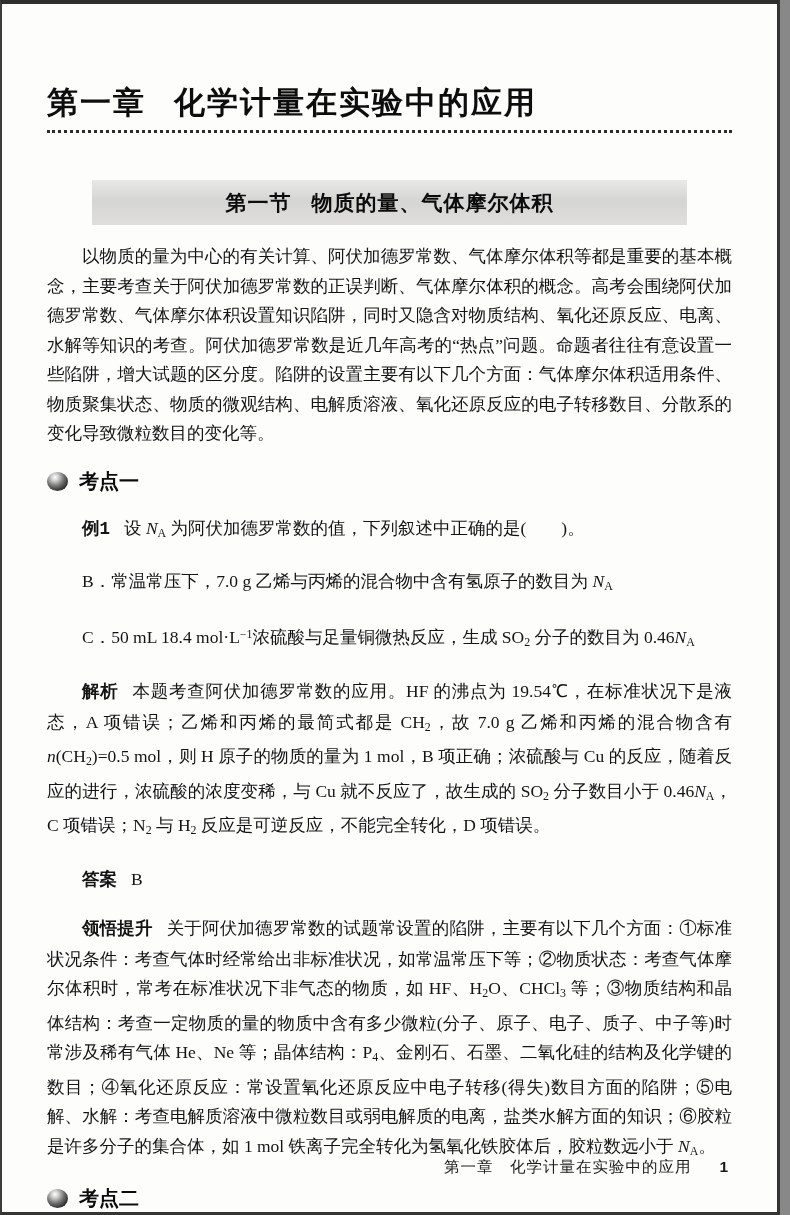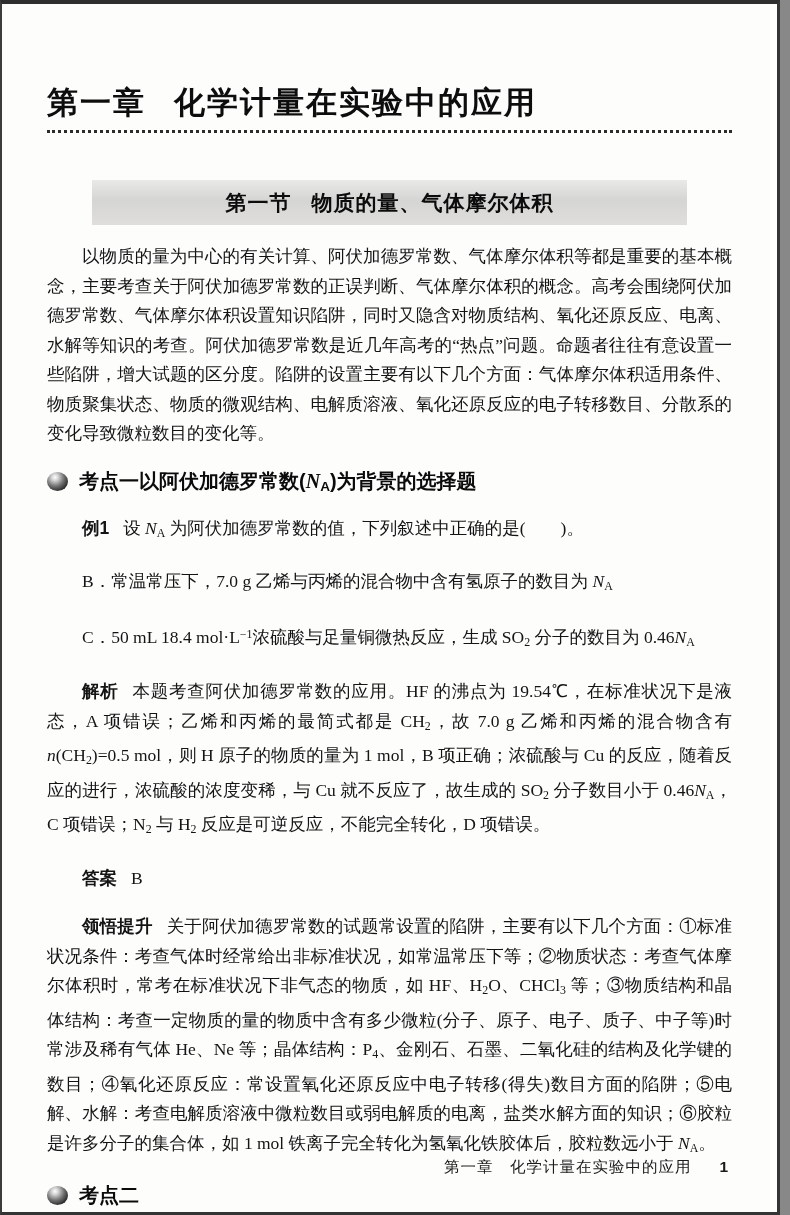--- a/index.html
+++ b/index.html
@@ -38,21 +38,21 @@
     font-family:"Liberation Sans", sans-serif;
     font-size:20px; font-weight:bold; color:#0b0b0b;
   }
   .ball {
     width:21px; height:19px; border-radius:50%; flex:none;
     background:radial-gradient(circle at 38% 28%, #ffffff 0%, #d2d2d2 18%, #707070 48%, #1b1b1b 82%);
     margin-right:11px;
   }
   .kd-label { }
   .lbl {
-    font-family:Liberation Sans, sans-serif;
+    font-family:Liberation Mono, monospace;
     font-weight:bold; margin-right:14px;
   }
   sub { font-size:68%; vertical-align:-0.25em; }
   sup { font-size:68%; vertical-align:0.45em; }
   i { font-family:"Liberation Serif", serif; }
   .footer {
     position:absolute; right:48px; bottom:34px;
     font-size:15.5px; color:#1a1a1a; letter-spacing:1px;
   }
   .footer .pn {
@@ -69,21 +69,20 @@
 
   <div class="dotted"></div>
 
   <div class="section-bar"><span>第一节</span><span class="section-gap"></span><span>物质的量、气体摩尔体积</span></div>
 
   <p class="para indent intro">以物质的量为中心的有关计算、阿伏加德罗常数、气体摩尔体积等都是重要的基本概念，主要考查关于阿伏加德罗常数的正误判断、气体摩尔体积的概念。高考会围绕阿伏加德罗常数、气体摩尔体积设置知识陷阱，同时又隐含对物质结构、氧化还原反应、电离、水解等知识的考查。阿伏加德罗常数是近几年高考的“热点”问题。命题者往往有意设置一些陷阱，增大试题的区分度。陷阱的设置主要有以下几个方面：气体摩尔体积适用条件、物质聚集状态、物质的微观结构、电解质溶液、氧化还原反应的电子转移数目、分散系的变化导致微粒数目的变化等。</p>
 
   <div class="kaodian">
     <span class="ball"></span>
     <span class="kd-label">考点一</span>
-    <span>以阿伏加德罗常数(<i>N</i><sub>A</sub>)为背景的选择题</span>
   </div>
 
   <p class="para indent"><span class="lbl">例1</span><span>设 <i>N</i><sub>A</sub> 为阿伏加德罗常数的值，下列叙述中正确的是(　　)。</span></p>
 
   <p class="para indent">B．常温常压下，7.0 g 乙烯与丙烯的混合物中含有氢原子的数目为 <i>N</i><sub>A</sub></p>
   <p class="para indent">C．50 mL 18.4 mol·L<sup>−1</sup>浓硫酸与足量铜微热反应，生成 SO<sub>2</sub> 分子的数目为 0.46<i>N</i><sub>A</sub></p>
 
   <p class="para indent"><span class="lbl">解析</span><span>本题考查阿伏加德罗常数的应用。HF 的沸点为 19.54℃，在标准状况下是液态，A 项错误；乙烯和丙烯的最简式都是 CH<sub>2</sub>，故 7.0 g 乙烯和丙烯的混合物含有 <i>n</i>(CH<sub>2</sub>)=0.5 mol，则 H 原子的物质的量为 1 mol，B 项正确；浓硫酸与 Cu 的反应，随着反应的进行，浓硫酸的浓度变稀，与 Cu 就不反应了，故生成的 SO<sub>2</sub> 分子数目小于 0.46<i>N</i><sub>A</sub>，C 项错误；N<sub>2</sub> 与 H<sub>2</sub> 反应是可逆反应，不能完全转化，D 项错误。</span></p>
 
   <p class="para indent"><span class="lbl">答案</span><span>B</span></p>

